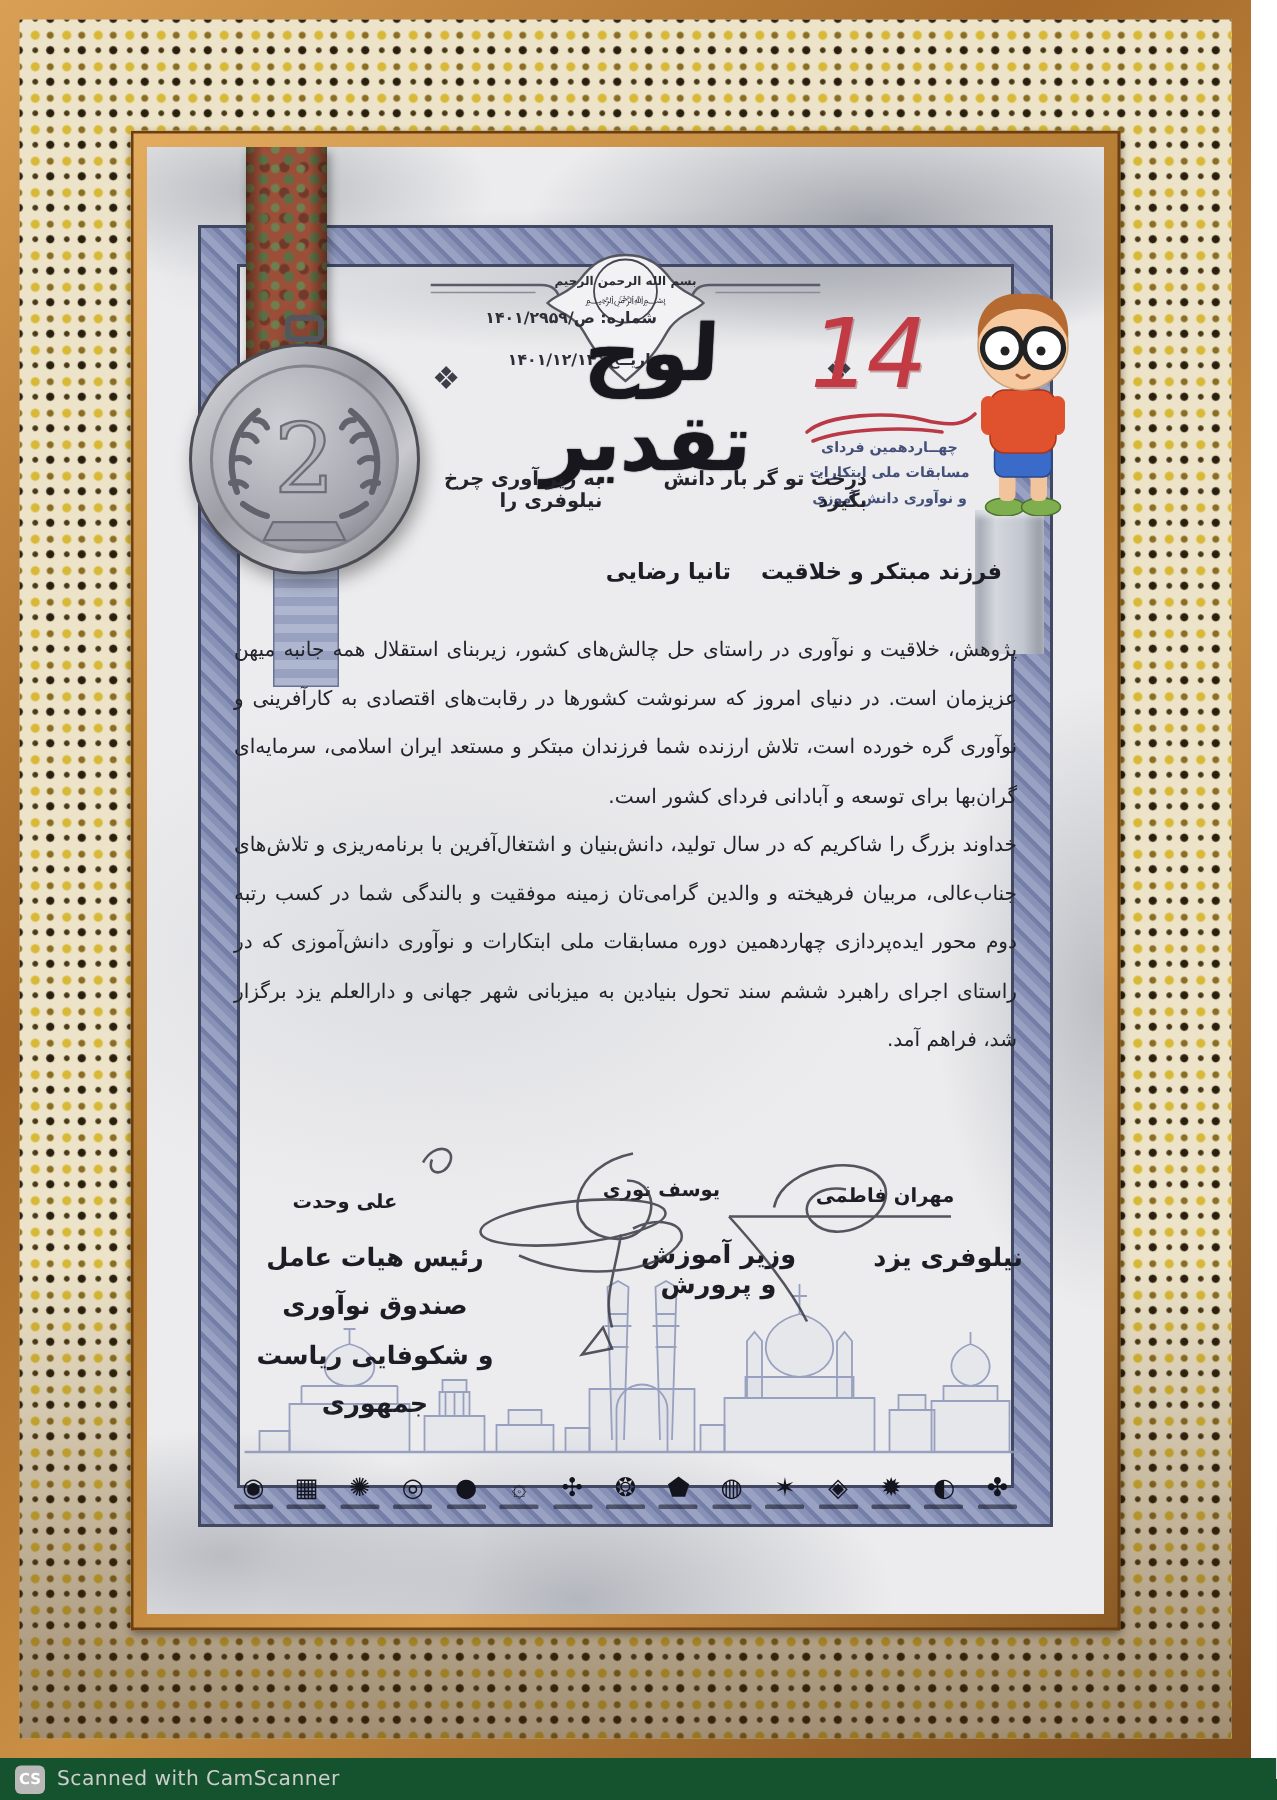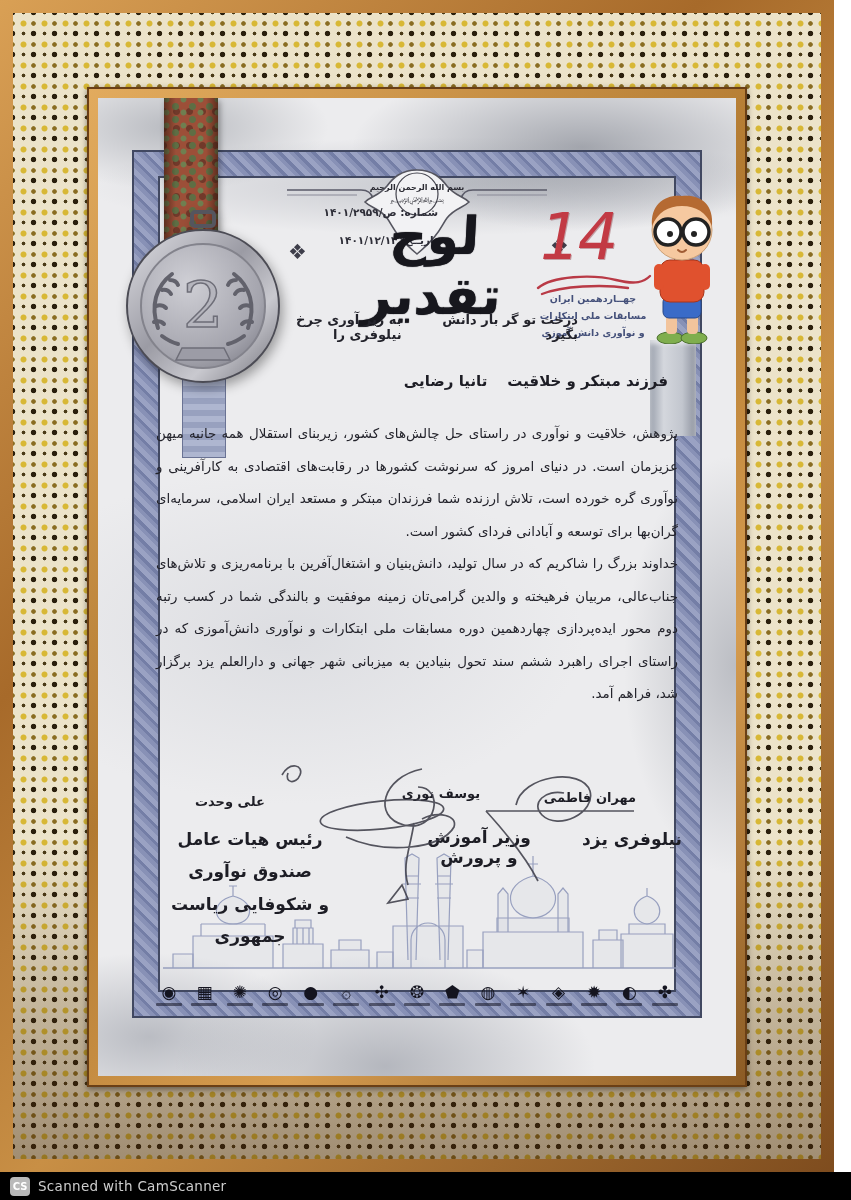--- a/index.html
+++ b/index.html
@@ -108,21 +108,21 @@
 
   
   .skyline{position:absolute;left:55px;top:742px;z-index:5;opacity:.9;}
   .logos-row{position:absolute;left:58px;right:58px;top:878px;height:38px;display:flex;
         justify-content:space-between;align-items:center;z-index:9;}
   .sponsor{display:flex;flex-direction:column;align-items:center;gap:2px;}
   .sponsor .glyph{font-size:17px;line-height:1;color:#14141f;}
   .sponsor .cap{width:26px;height:3px;background:rgba(20,20,35,.55);border-radius:1px;}
 
   
-  .scan-bar{position:absolute;left:0;bottom:0;width:100%;height:28px;background:#000000;
+  .scan-bar{position:absolute;left:0;bottom:0;width:100%;height:28px;background:#14532d;
         display:flex;align-items:center;gap:8px;padding-left:10px;box-sizing:border-box;}
   .cs-badge{width:20px;height:19px;border-radius:4px;background:#b9b9b9;color:#ffffff;
         font-size:10px;font-weight:bold;display:flex;align-items:center;justify-content:center;}
   .scan-text{font-size:13.5px;color:#cdcdcd;letter-spacing:.3px;}
 </style>
 </head>
 <body>
 
 <div class="photo">
   <div class="frame">
@@ -151,21 +151,21 @@
           <div class="title" dir="rtl">لوح تقدیر</div>
           <div class="ornament orn-l">❖</div>
           <div class="ornament orn-r">❖</div>
 
           <div class="logo14">
             <div class="num14">14</div>
             <svg class="swoosh" width="120" height="30" viewBox="0 0 120 30">
               <path d="M6,16 C20,4 60,2 84,8 C104,13 112,10 118,4 M10,22 C30,14 70,12 96,16" fill="none" stroke="#b93a46" stroke-width="2.4" stroke-linecap="round"></path>
             </svg>
             <div class="logo-lines">
-              <div>چهــاردهمین ایران</div>
+              <div>چهــاردهمین فردای</div>
               <div>مسابقات ملی ابتکارات</div>
               <div>و نوآوری دانش آموزی</div>
             </div>
             <div class="pillar"></div>
             <svg class="boy" width="92" height="152" viewBox="0 0 92 152">
               <ellipse cx="34" cy="146" rx="13" ry="6" fill="#7fae4e" stroke="#4e7230" stroke-width="1"></ellipse>
               <ellipse cx="58" cy="146" rx="13" ry="6" fill="#7fae4e" stroke="#4e7230" stroke-width="1"></ellipse>
               <rect x="30" y="120" width="11" height="22" rx="4" fill="#f2c49c"></rect>
               <rect x="51" y="120" width="11" height="22" rx="4" fill="#f2c49c"></rect>
               <rect x="27" y="104" width="38" height="22" rx="6" fill="#3a6bc8" stroke="#27498a" stroke-width="1"></rect>

